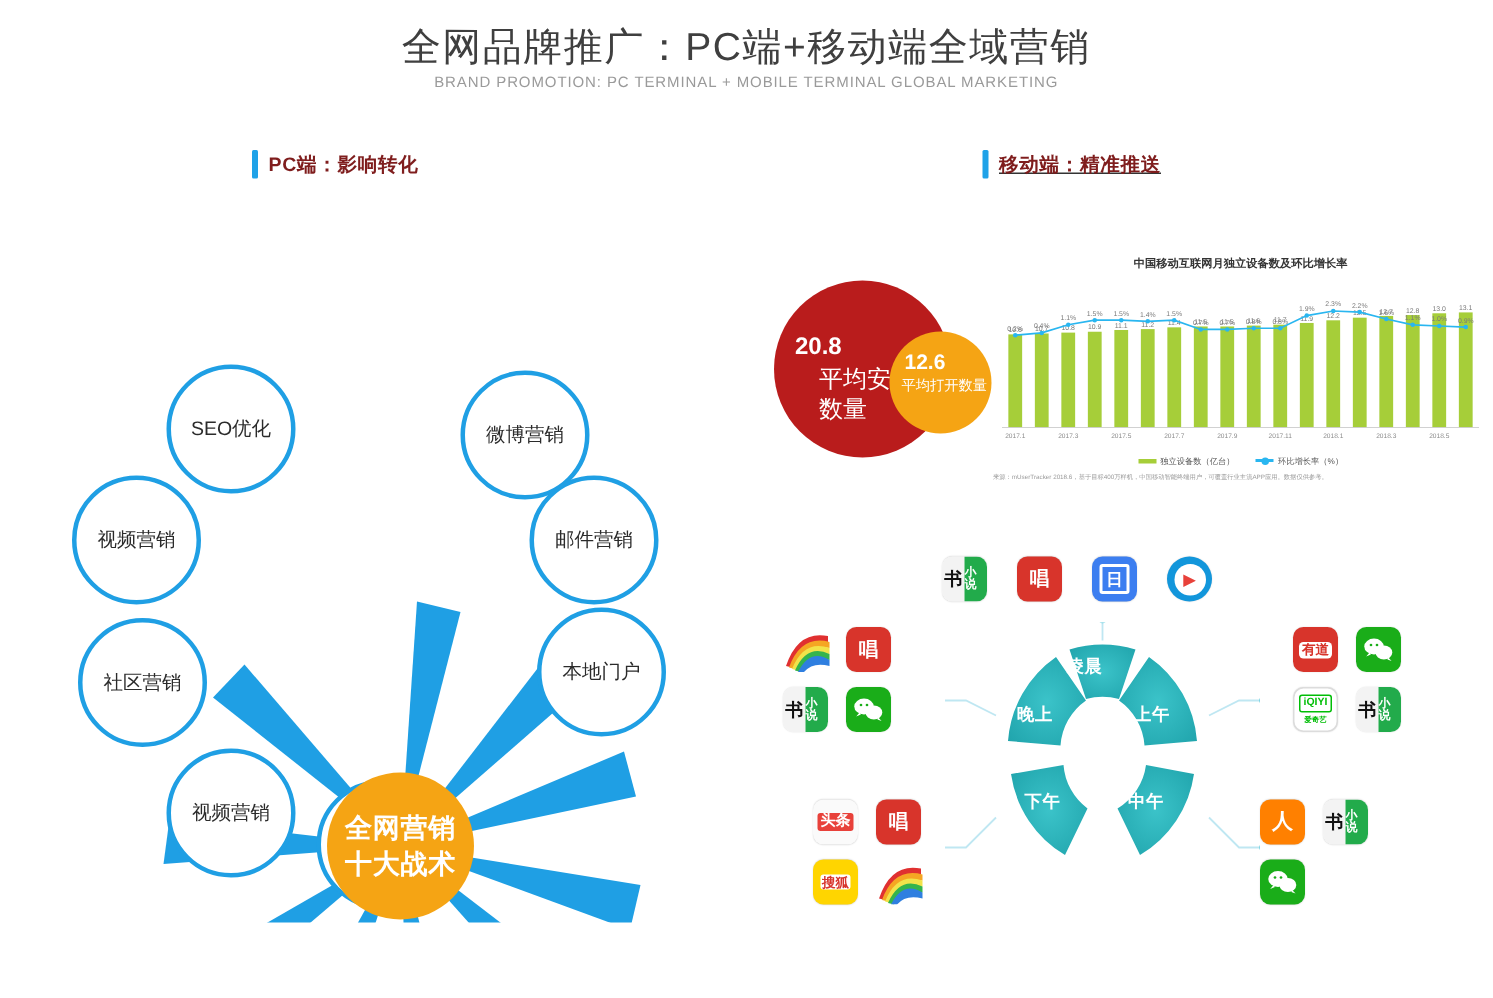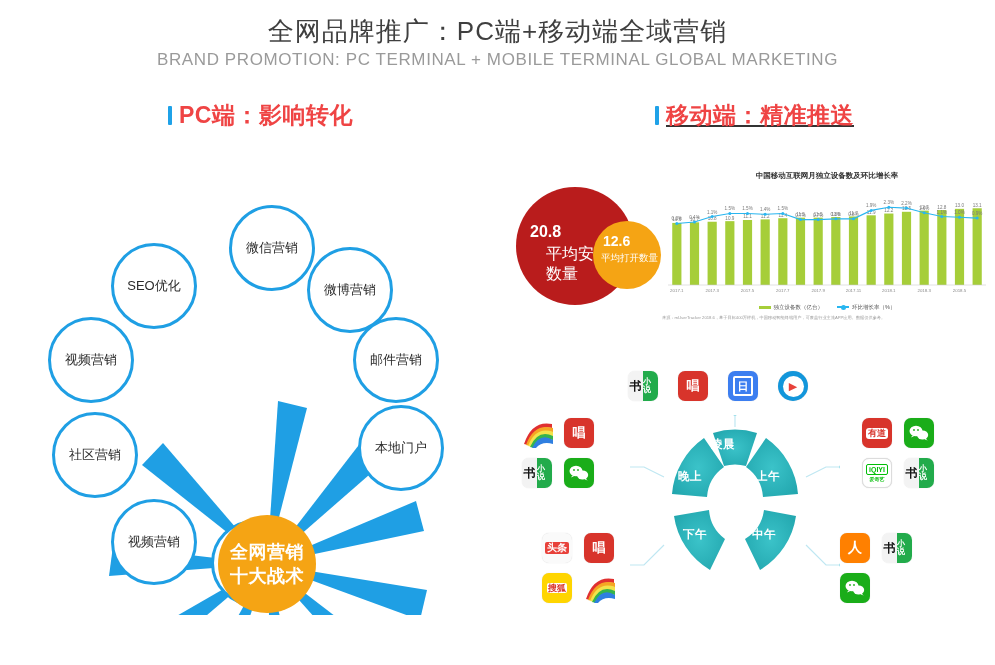--- a/index.html
+++ b/index.html
@@ -10,27 +10,27 @@
   }
   .page{position:relative;width:995px;height:653px;}
 
   
   .title{
     position:absolute;left:0;top:14px;width:995px;text-align:center;
     font-size:26px;color:#3f3f3f;letter-spacing:1px;font-weight:400;
   }
   .subtitle{
     position:absolute;left:0;top:50px;width:995px;text-align:center;
-    font-size:17px;color:#9a9a9a;letter-spacing:0.6px;
+    font-size:10px;color:#9a9a9a;letter-spacing:0.6px;
   }
 
   
   .sec-head{position:absolute;display:flex;align-items:center;gap:7px;}
   .sec-bar{width:4px;height:19px;background:#1fa2e8;display:block;border-radius:1px;}
-  .sec-text{font-size:23px;color:#ef4444;font-weight:bold;letter-spacing:0.5px;}
+  .sec-text{font-size:13px;color:#7f1d1d;font-weight:bold;letter-spacing:0.5px;}
   #sec-pc{left:168px;top:100px;}
   #sec-mobile{left:655px;top:100px;text-decoration:underline;}
 
   
   .petal-wrap{position:absolute;left:35px;top:165px;width:430px;height:450px;}
   .petal-svg{position:absolute;left:0;top:0;}
   .center-circle{
     position:absolute;left:183px;top:350px;width:98px;height:98px;border-radius:50%;
     background:#f5a414;color:#fff;display:flex;flex-direction:column;
     align-items:center;justify-content:center;font-size:18px;line-height:1.35;
@@ -127,23 +127,20 @@
         <path d="M232 399 L392 425 L385 455 Z"></path>
         <path d="M232 399 L356 494 L337 517 Z"></path>
         <path d="M232 399 L268 545 L238 551 Z"></path>
         <path d="M232 399 L184 547 L156 536 Z"></path>
         <path d="M232 399 L104 508 L86 483 Z"></path>
         <path d="M232 399 L74 411 L78 381 Z"></path>
         <path d="M232 399 L107 300 L128 278 Z"></path>
       </g>
     </svg>
 
-    <div class="petal-node" style="left:194px;top:40px;">
-        <span>微信营销</span>
-      </div>
     <div class="petal-node" style="left:272px;top:82px;">
         <span>微博营销</span>
       </div>
     <div class="petal-node" style="left:318px;top:152px;">
         <span>邮件营销</span>
       </div>
     <div class="petal-node" style="left:323px;top:240px;">
         <span>本地门户</span>
       </div>
     <div class="petal-node" style="left:176px;top:355px;">

